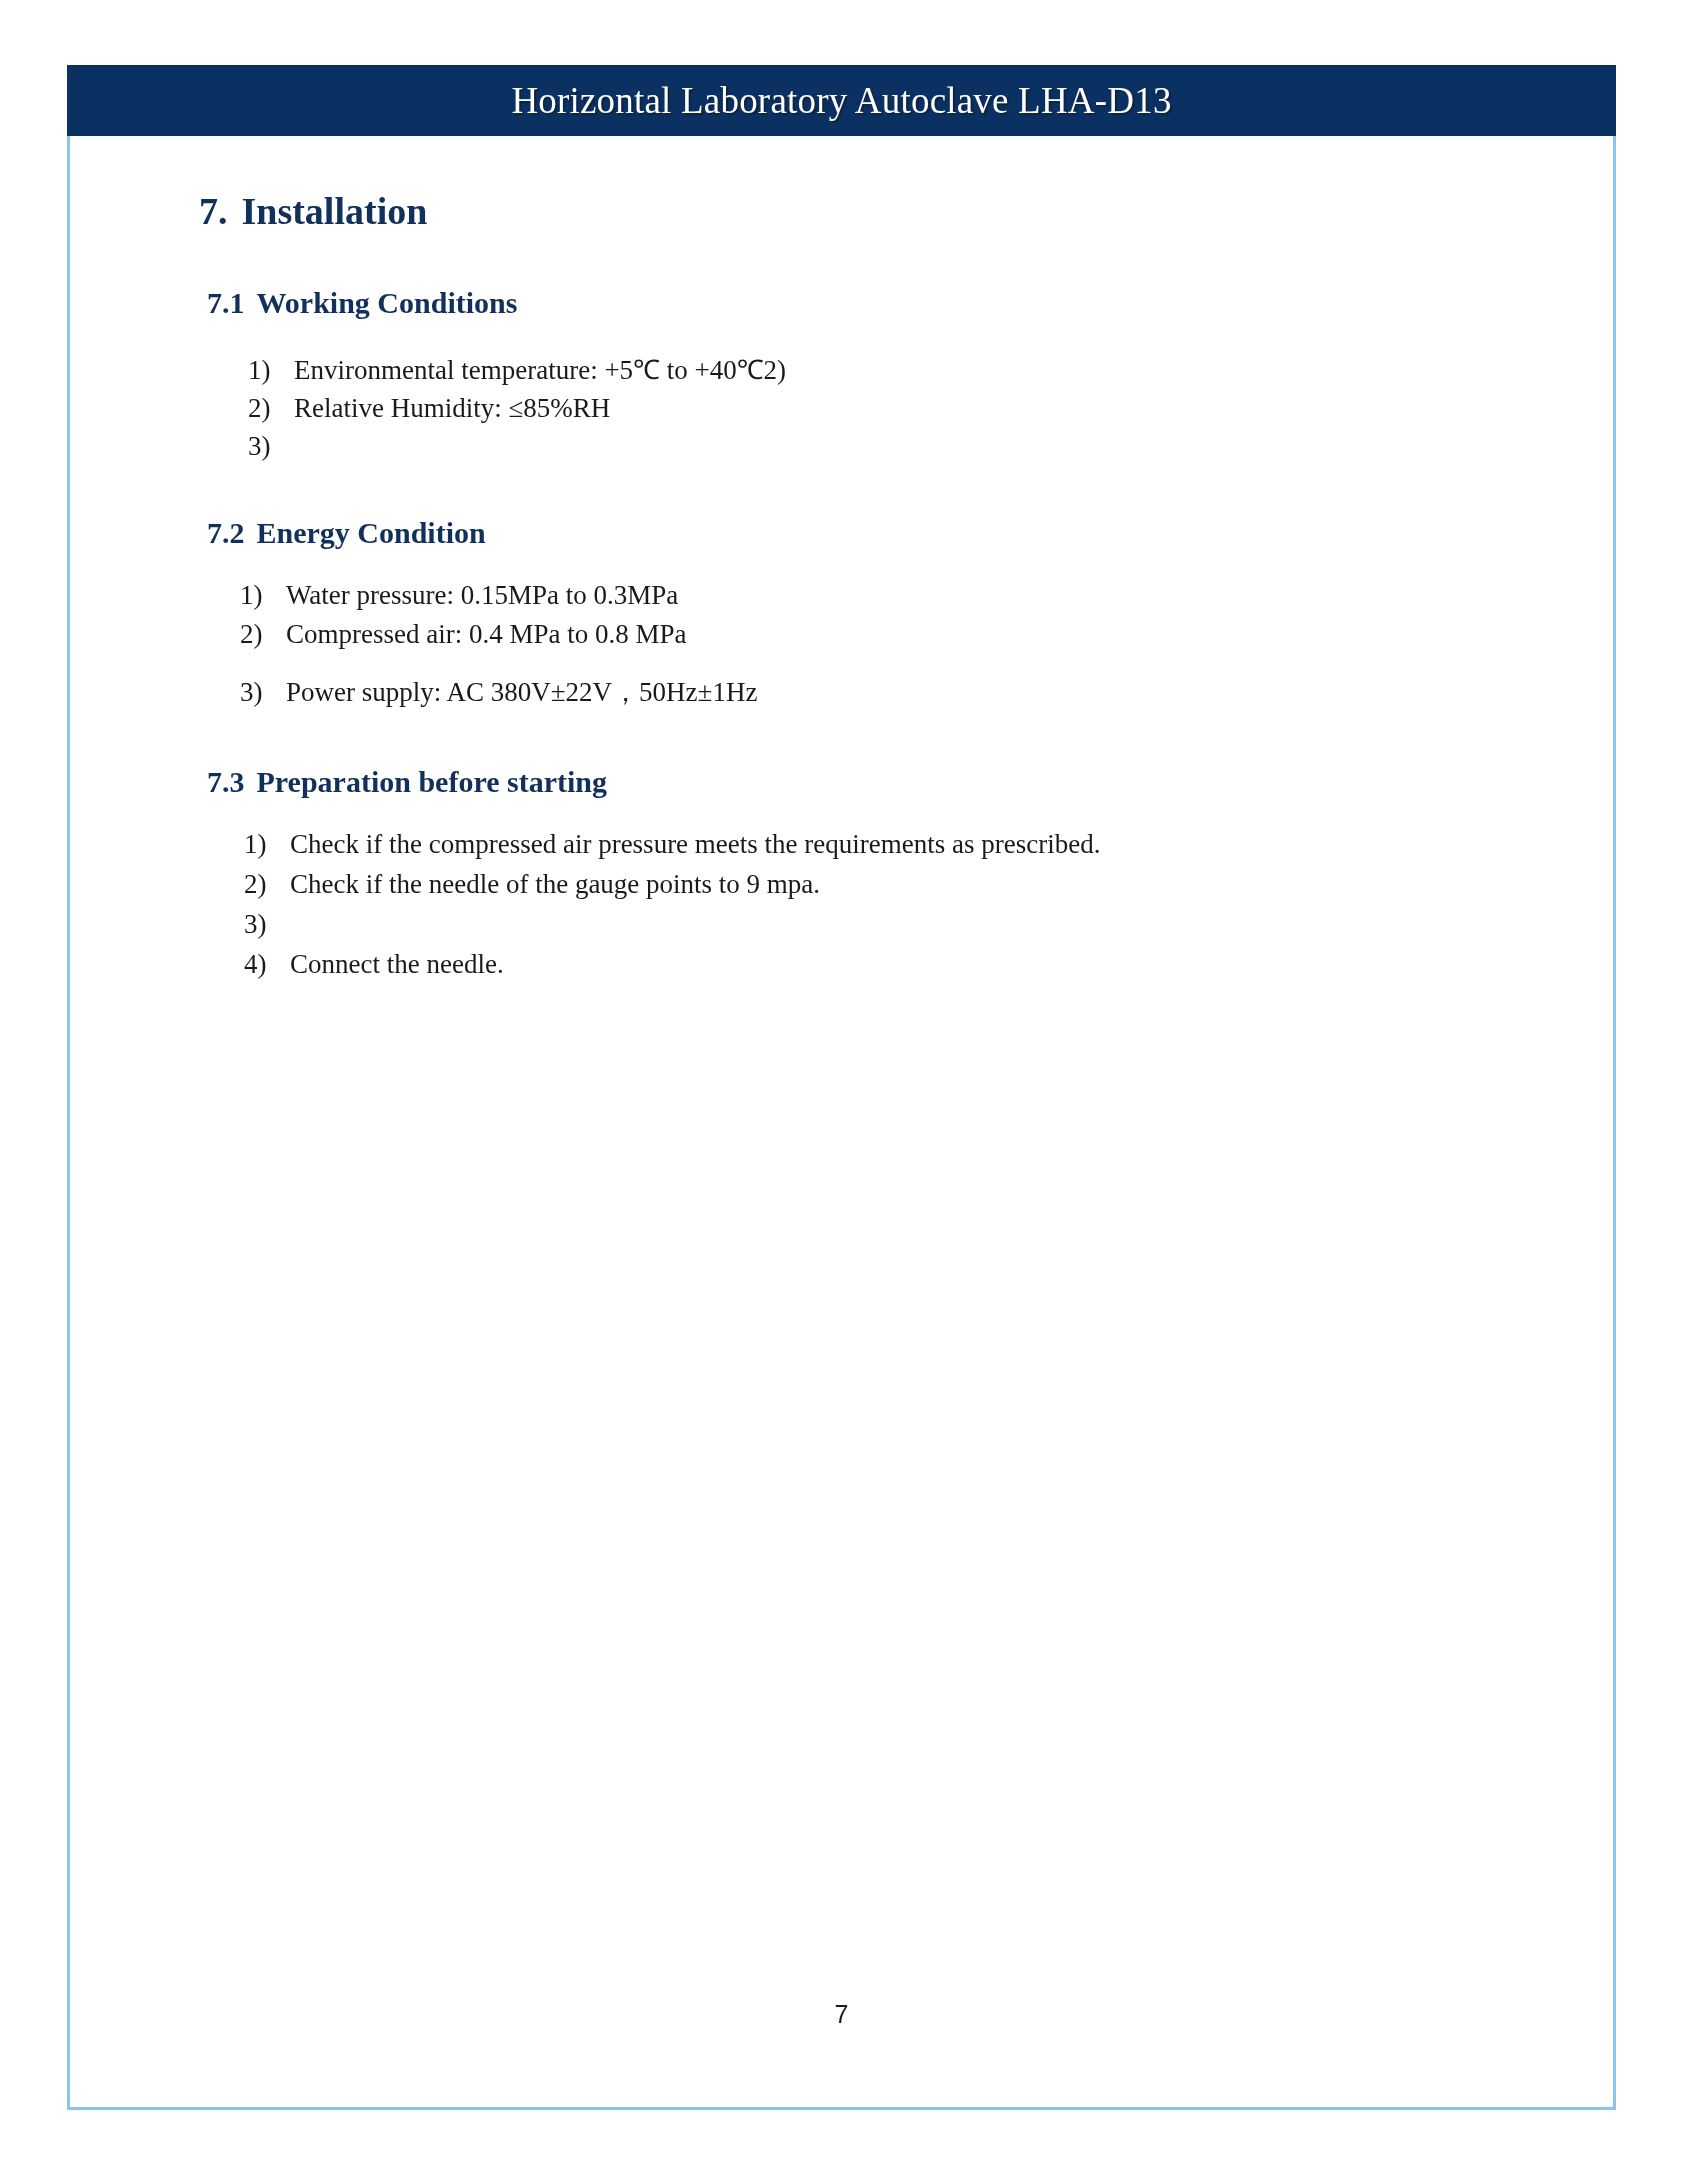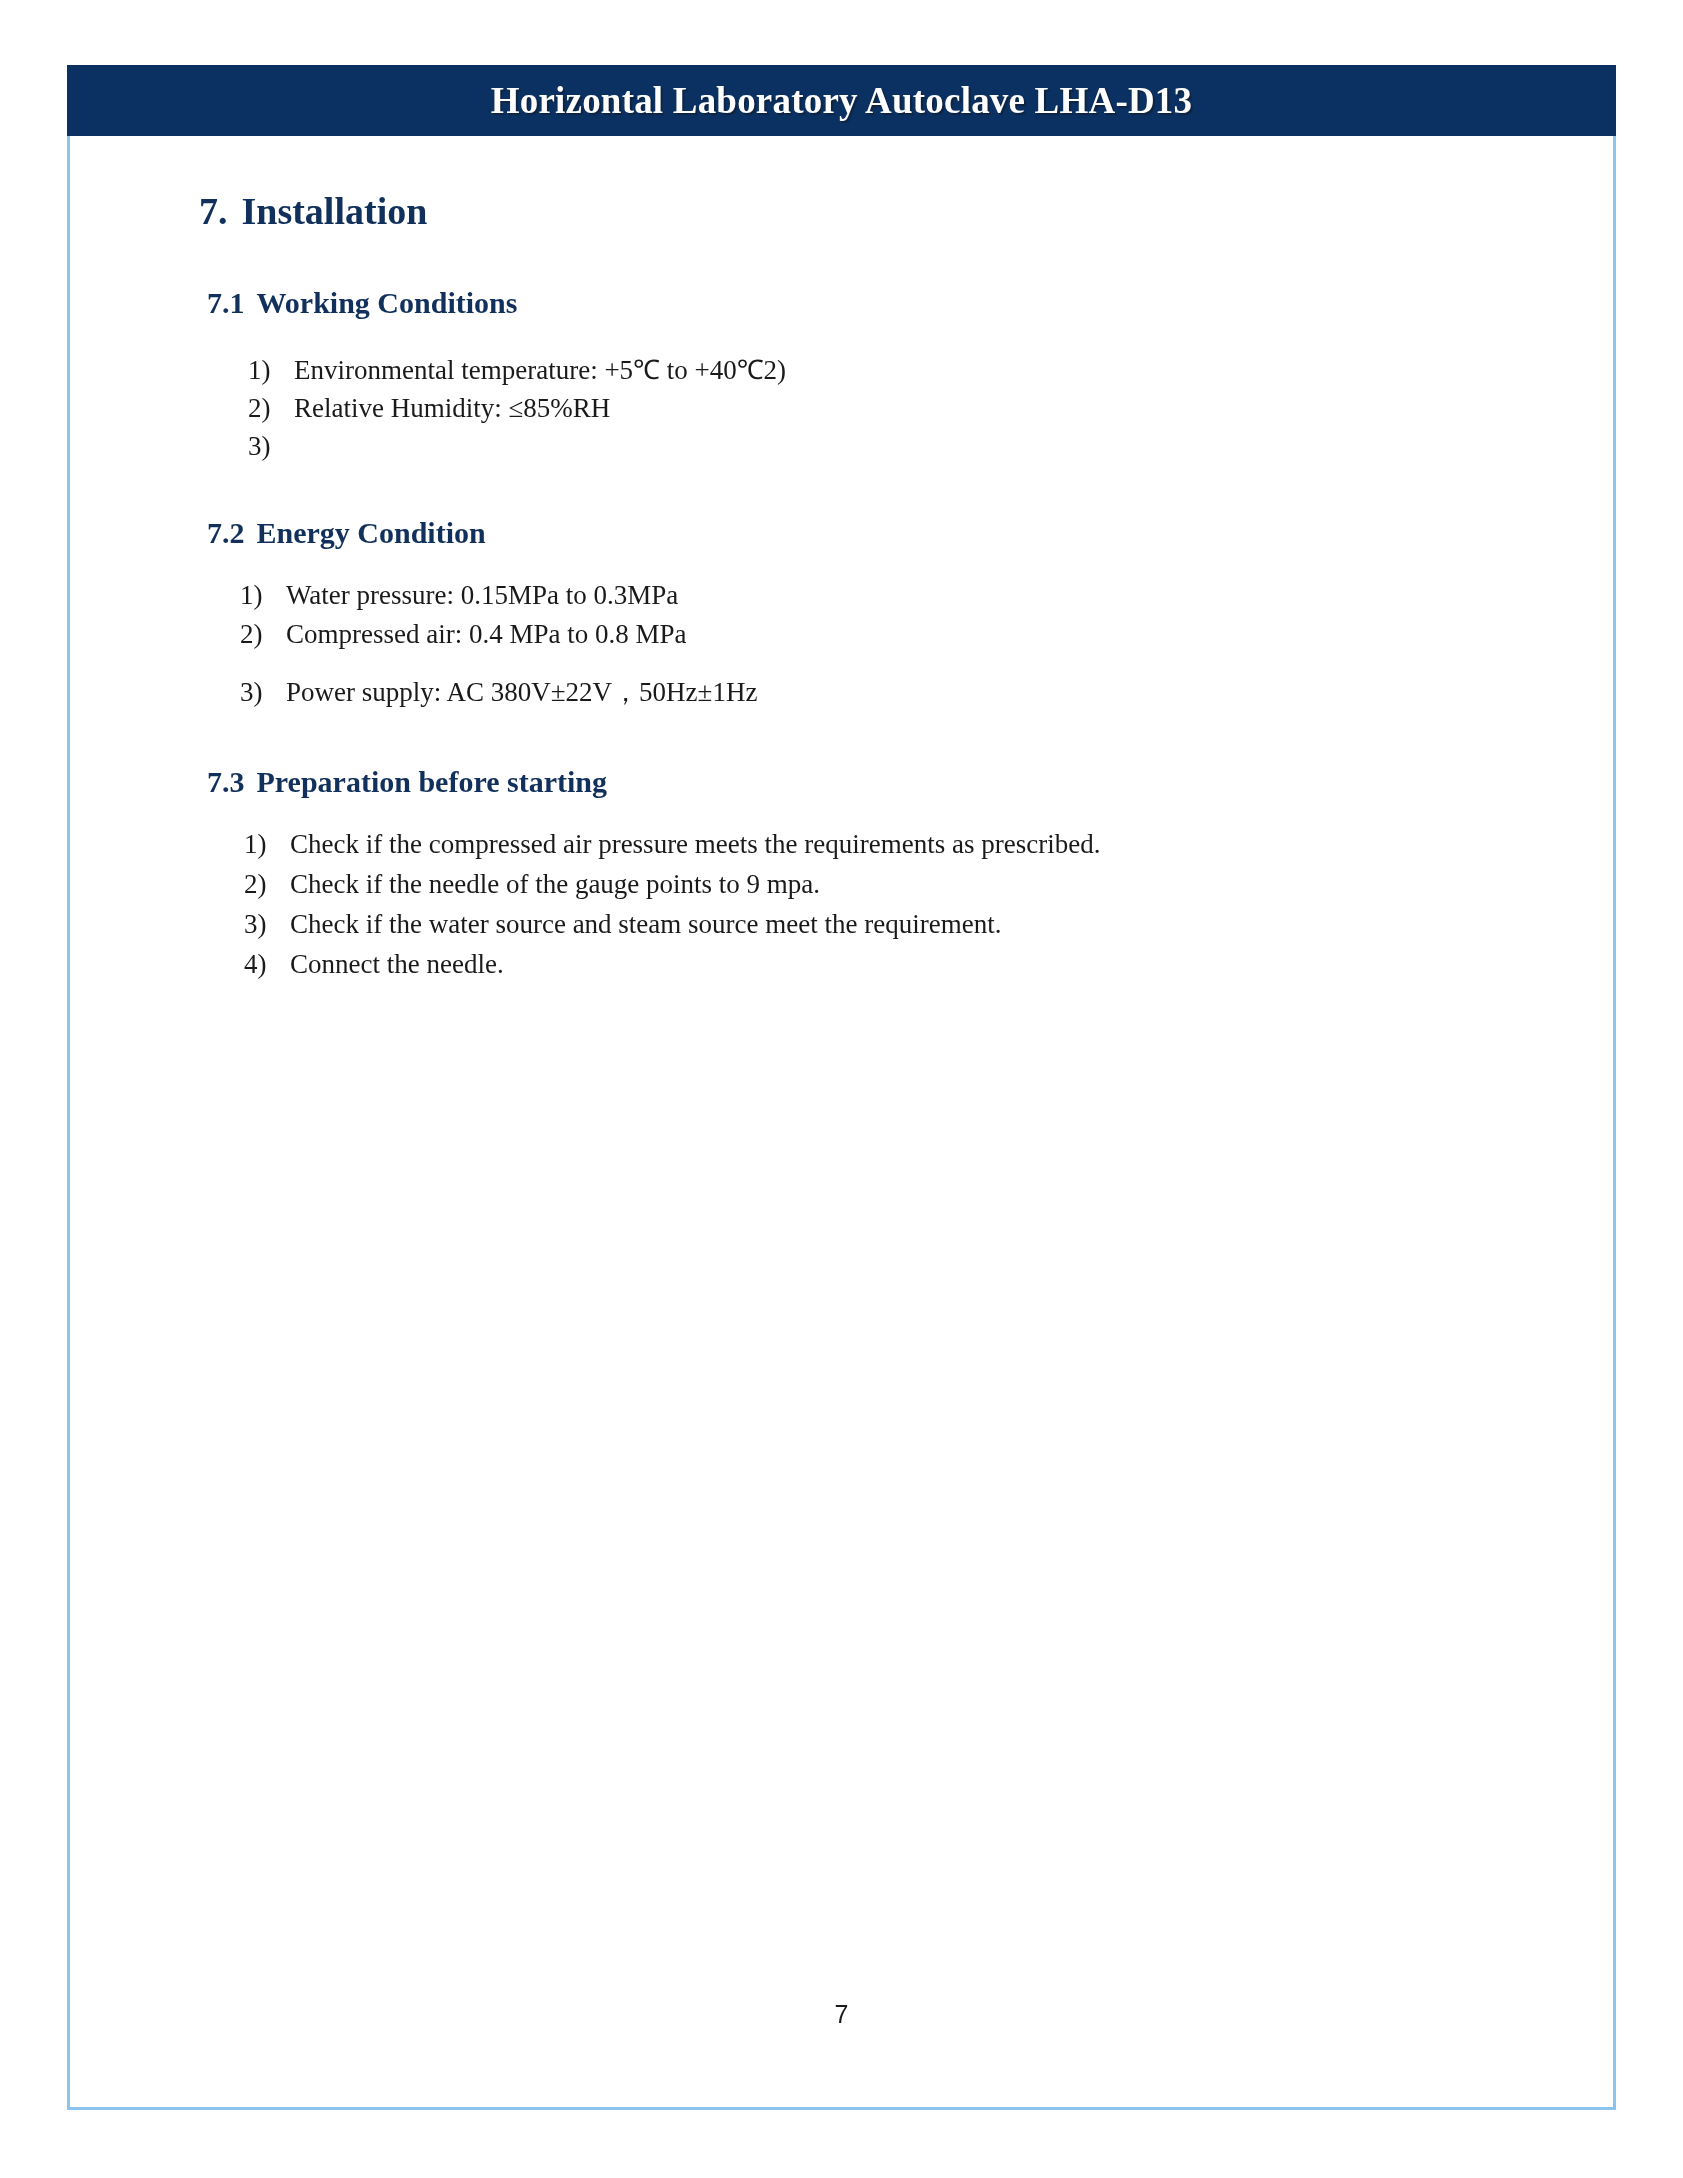--- a/index.html
+++ b/index.html
@@ -45,21 +45,21 @@
     height: 71px;
     background: #0b3163;
     display: flex;
     align-items: center;
     justify-content: center;
     box-sizing: border-box;
   }
   .header-title {
     color: #ffffff;
     font-family: "Liberation Serif", serif;
-    font-weight: bold;
+    font-weight: normal;
     font-size: 37px;
     letter-spacing: 0.2px;
     text-shadow: 2px 2px 1px rgba(20,20,20,0.45);
     white-space: nowrap;
   }
 
   
   .content {
     position: absolute;
     left: 67px;
@@ -214,21 +214,20 @@
       <li>
         <span class="marker">1)</span>
         <span class="txt">Check if the compressed air pressure meets the requirements as prescribed.</span>
       </li>
       <li>
         <span class="marker">2)</span>
         <span class="txt">Check if the needle of the gauge points to 9 mpa.</span>
       </li>
       <li>
         <span class="marker">3)</span>
-        <span class="txt">Check if the water source and steam source meet the requirement.</span>
       </li>
       <li>
         <span class="marker">4)</span>
         <span class="txt">Connect the needle.</span>
       </li>
     </ol>
 
   </div>
 
   <div class="page-number">7</div>

